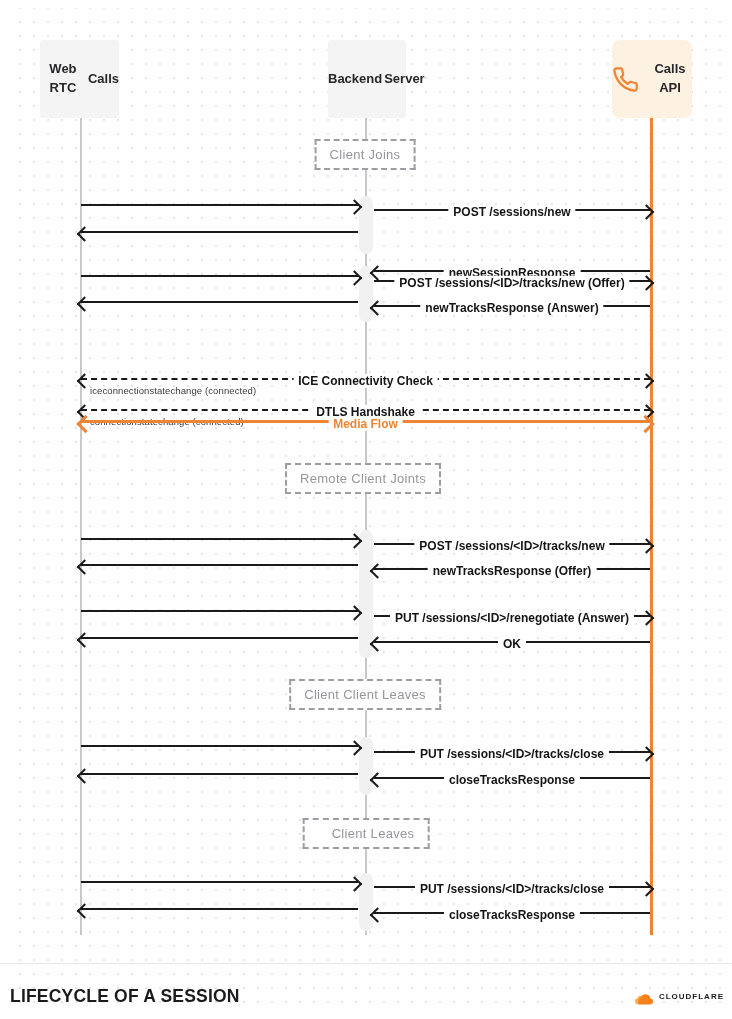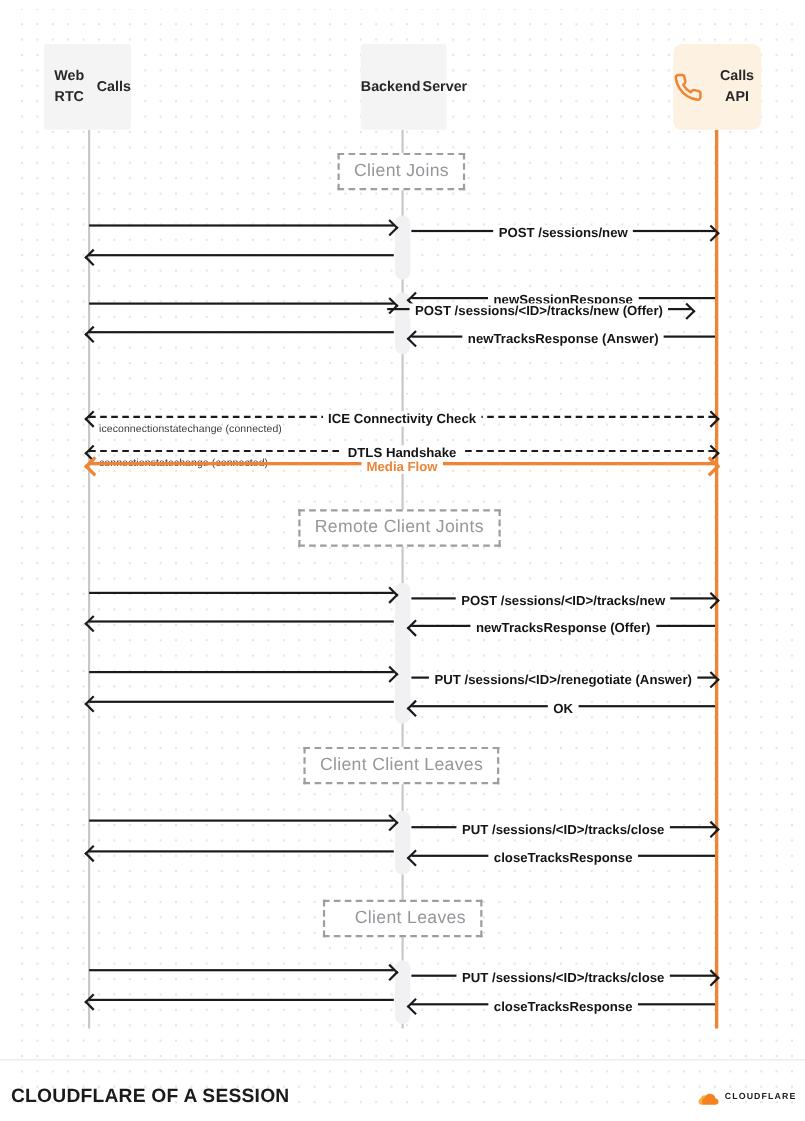--- a/index.html
+++ b/index.html
@@ -23,21 +23,21 @@
   .actor.calls{background:#fdf1e2;border-radius:8px;gap:9px;}
   
   .lifeline{position:absolute;top:110px;width:2px;height:817px;background:#c8c8cc;z-index:1;}
   .lifeline.orange{background:#ee8434;width:2.5px;}
   
   .activation{position:absolute;width:14px;background:#f1f1f4;border-radius:7px;z-index:2;}
   
   .phase{
     position:absolute;transform:translateX(-50%);z-index:6;
     border:2px dashed #9d9da2;background:#ffffff;color:#96969b;
-    font-size:16px;letter-spacing:0.3px;padding:6px 13px;white-space:nowrap;
+    font-size:13px;letter-spacing:0.3px;padding:6px 13px;white-space:nowrap;
   }
   
   .msg{position:absolute;height:0;border-top:2.5px solid #1a1a1a;z-index:4;}
   .msg.dashed{border-top-style:dashed;margin-top:40px;}
   .msg.orange{border-top:3px solid #ee8434;}
   .head{position:absolute;width:9px;height:9px;border-top:2.5px solid #1a1a1a;border-right:2.5px solid #1a1a1a;}
   .head.r{right:-2px;top:-3px;transform:translateY(-50%) rotate(45deg);top:1px;}
   .head.l{left:-2px;top:1px;transform:translateY(-50%) rotate(-135deg);}
   .msg.orange .head{width:10px;height:10px;border-top:3px solid #ee8434;border-right:3px solid #ee8434;}
   .lbl{
@@ -117,21 +117,21 @@
       <span class="head l"></span>
       <span class="lbl">newSessionResponse</span>
     </div>
     <div class="msg" style="left:73px;top:223px;width:277px;">
         <span class="head l"></span>
       </div>
 
     <div class="msg" style="left:73px;top:267px;width:277px;">
         <span class="head r"></span>
       </div>
-    <div class="msg" style="left:344px;top:272px;width:276px;">
+    <div class="msg" style="left:366px;top:272px;width:276px;">
       <span class="head r"></span>
       <span class="lbl">POST /sessions/&lt;ID&gt;/tracks/new (Offer)</span>
     </div>
     <div class="msg" style="left:366px;top:297px;width:276px;">
       <span class="head l"></span>
       <span class="lbl">newTracksResponse (Answer)</span>
     </div>
     <div class="msg" style="left:73px;top:293px;width:277px;">
         <span class="head l"></span>
       </div>
@@ -211,21 +211,21 @@
       <span class="head l"></span>
       <span class="lbl">closeTracksResponse</span>
     </div>
     <div class="msg" style="left:73px;top:900px;width:277px;">
         <span class="head l"></span>
       </div>
 
   </div>
 
   <div class="footer-divider"></div>
-  <div class="footer-title">CLOUDFLARE OF A SESSION</div>
+  <div class="footer-title">LIFECYCLE OF A SESSION</div>
   <div class="brand">
     <span class="icon">
       <svg width="23" height="14" viewBox="0 0 32 18">
         <path d="M7.2 16.5 A4.3 4.3 0 0 1 5.9 8.1 4.3 4.3 0 0 1 13 5.6 L10 16.5 Z" fill="#fbad41"></path>
         <path d="M9 16.5 a5.6 5.6 0 0 1 1.7-9.3 7 7 0 0 1 13.6 1.2 4.4 4.4 0 0 1 3.9 4.4 4.4 4.4 0 0 1-3.6 3.7 Z" fill="#f6821f"></path>
       </svg>
     </span>
     <span class="brand-text">CLOUDFLARE</span>
   </div>
 </div>

